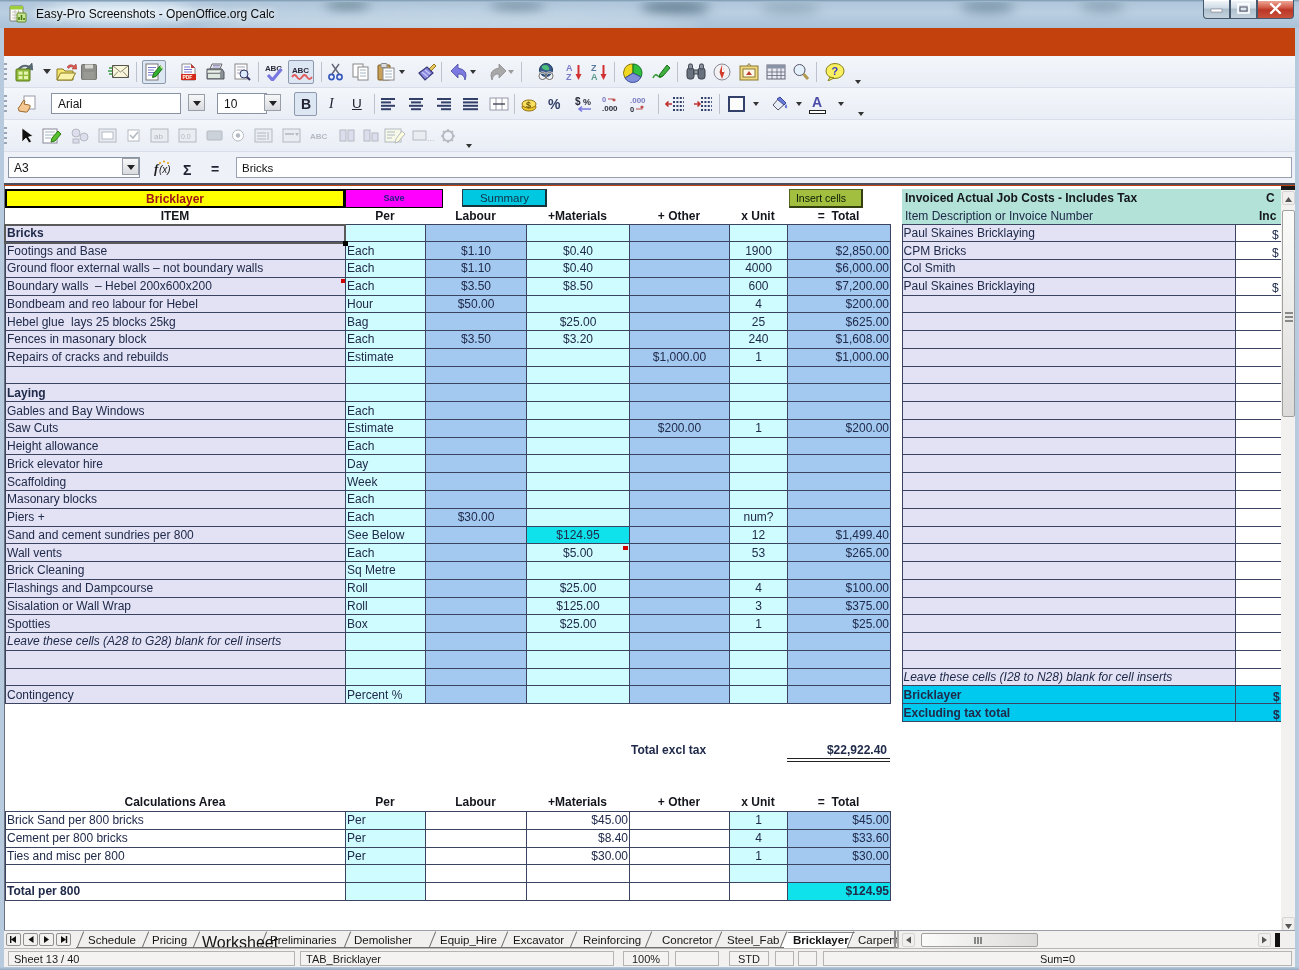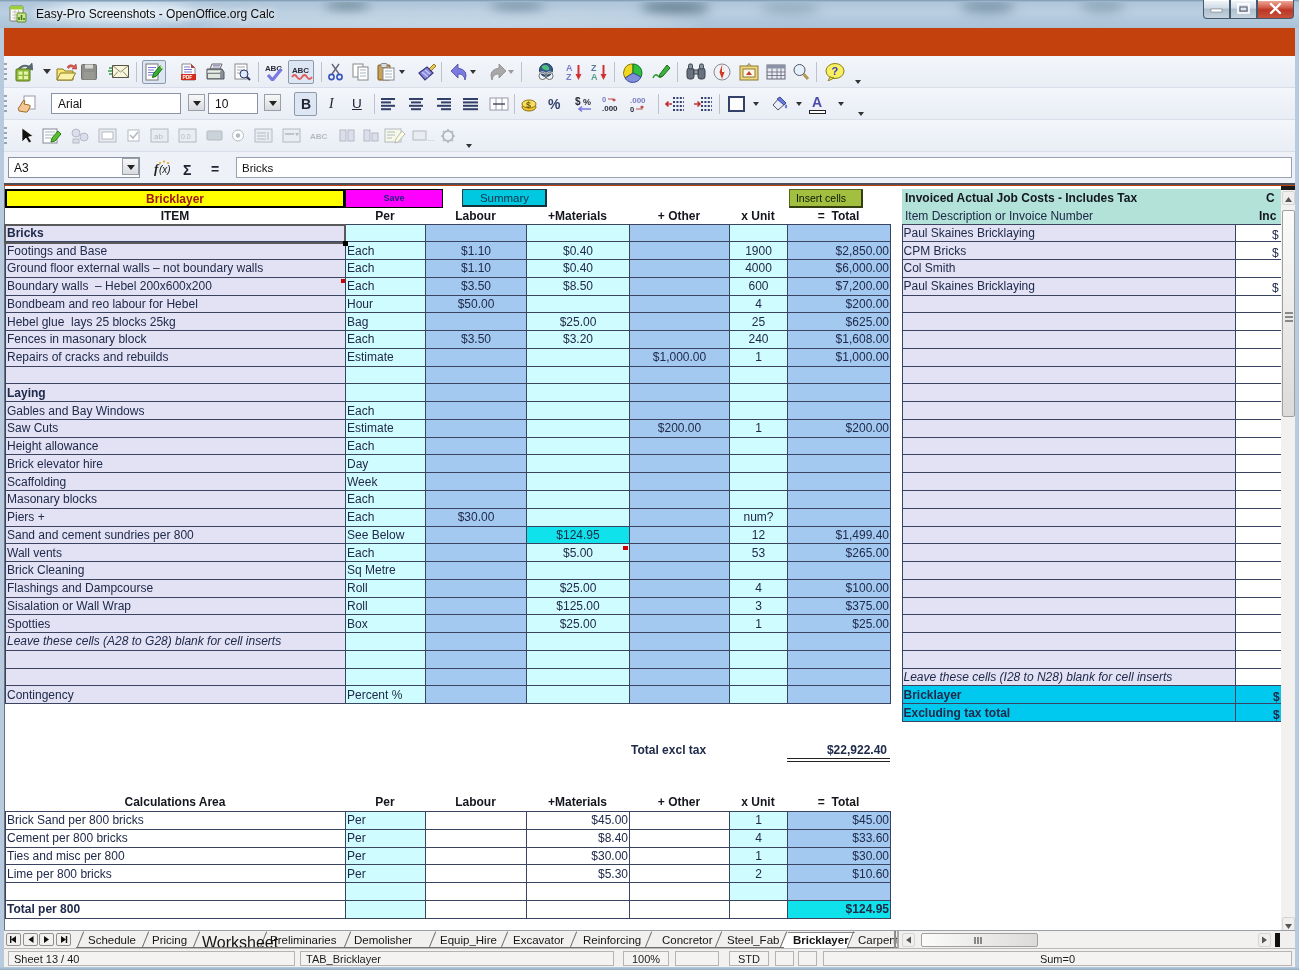--- a/index.html
+++ b/index.html
@@ -259,21 +259,21 @@
     <div id="tb2" class="tbar abs">
       <div class="grip" style="top:7px;height:18px"></div>
       <svg class="ico" style="left:16px;top:7px" width="20" height="18" viewBox="0 0 20 18">
 <rect x="8" y="1" width="11" height="13" fill="#fff" stroke="#99a"></rect>
 <path d="M3 16 q-2 -3 1 -5 l3 -5 q1 -1.5 2 0 l-1 3 5 1 q2 0.5 1 2 l-2 4 q-1 1.5 -3 1 z" fill="#f4c890" stroke="#9a6a30"></path>
       </svg>
       <div class="combo" style="left:51px;top:5px;width:130px">
         <span style="position:absolute;left:6px;top:3px">Arial</span>
       </div>
       <div class="combobtn" style="left:188px;top:6px"></div>
-      <div class="combo" style="left:208px;top:5px;width:50px">
+      <div class="combo" style="left:217px;top:5px;width:50px">
         <span style="position:absolute;left:6px;top:3px">10</span>
       </div>
       <div class="combobtn" style="left:264px;top:6px"></div>
       <div class="pressed" style="left:294px;top:4px;width:23px;height:24px"></div>
       <div class="flt" style="left:301px;top:8px;font-weight:bold;font-size:14px;color:#223">B</div>
       <div class="flt" style="left:329px;top:8px;font-style:italic;font-size:14px;color:#223;font-family:'Liberation Serif'">I</div>
       <div class="flt" style="left:352px;top:8px;text-decoration:underline;font-size:13.5px;color:#223">U</div>
       <div class="tsep" style="left:374px;top:6px;height:20px"></div>
       <svg class="ico" style="left:381px;top:8px" width="18" height="16" viewBox="0 0 18 16">
         <rect x="0" y="2.0" width="14" height="2" fill="#33406a"></rect>
@@ -870,29 +870,20 @@
             <td class="blu rgt">$33.60</td>
           </tr>
           <tr>
             <td class="wht">Ties and misc per 800</td>
             <td class="cyn">Per</td>
             <td class="wht"></td>
             <td class="wht rgt">$30.00</td>
             <td class="wht"></td>
             <td class="cyn ctr">1</td>
             <td class="blu rgt">$30.00</td>
-          </tr>
-          <tr>
-            <td class="wht">Lime per 800 bricks</td>
-            <td class="cyn">Per</td>
-            <td class="wht"></td>
-            <td class="wht rgt">$5.30</td>
-            <td class="wht"></td>
-            <td class="cyn ctr">2</td>
-            <td class="blu rgt">$10.60</td>
           </tr>
           <tr>
             <td class="wht"></td>
             <td class="cyn"></td>
             <td class="wht"></td>
             <td class="wht rgt"></td>
             <td class="wht"></td>
             <td class="cyn ctr"></td>
             <td class="blu rgt"></td>
           </tr>

